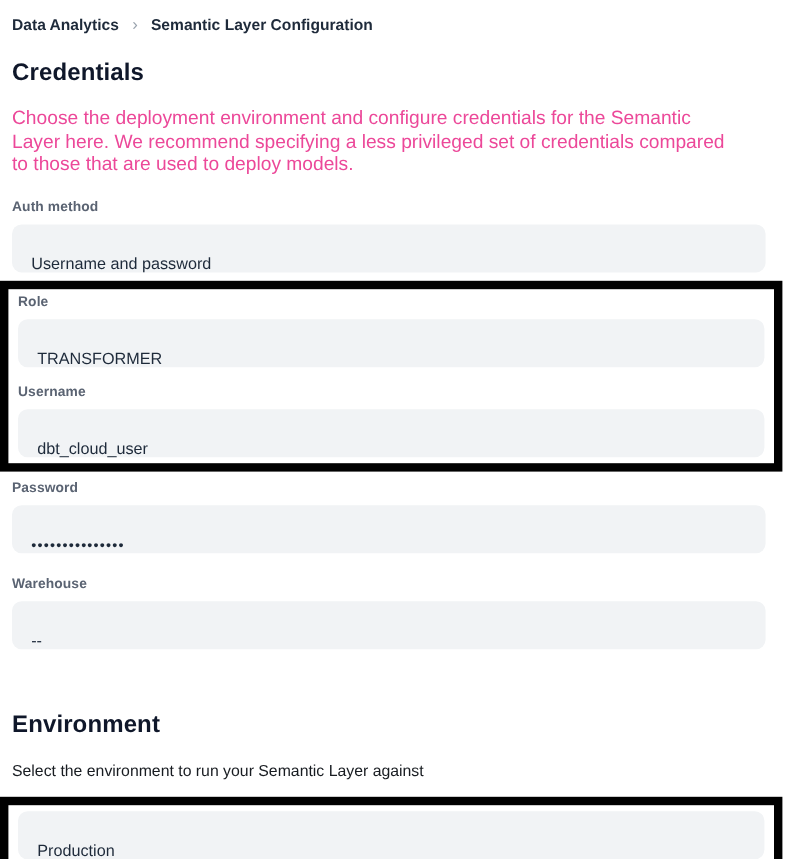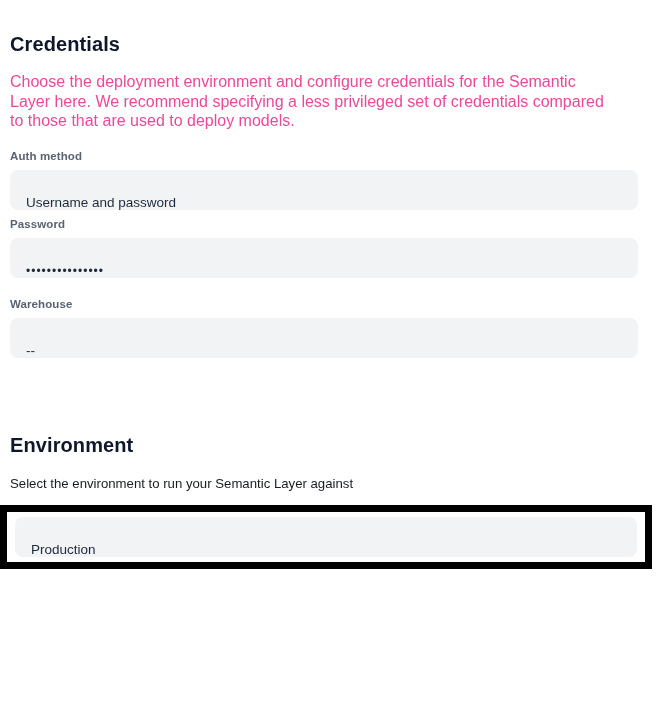--- a/index.html
+++ b/index.html
@@ -12,21 +12,21 @@
   }
   .page { padding: 12px 0 0 10px; width: 661px; }
 
   
   .breadcrumb { display: flex; align-items: center; gap: 11px; height: 17px; }
   .crumb { font-size: 13px; font-weight: 700; color: #1e2a3a; text-decoration: none; }
   .crumb-sep { color: #9aa3ae; font-size: 14px; font-weight: 400; line-height: 1; padding-bottom: 2px; }
 
   
   h1.section-title { margin-top: 21px; font-size: 20px; font-weight: 700; color: #0f172a; letter-spacing: 0.1px; }
-  h1.env-title { margin-top: 76px; }
+  h1.env-title { margin-top: 52px; }
   .desc { margin-top: 16px; width: 606px; font-size: 16px; line-height: 19.5px; color: #ec4899; }
   .env-desc { margin-top: 20px; margin-bottom: 14px; width: 640px; font-size: 13.2px; line-height: 14px; color: #181c21; }
 
   
   .field-group { margin-top: 19px; }
   .field-label { font-size: 11.5px; font-weight: 700; color: #5a6372; margin-bottom: 8px; letter-spacing: 0.1px; }
   .field {
     width: 628px; height: 40px;
     background: #f1f3f5;
     border-radius: 8px;
@@ -51,32 +51,51 @@
   .after-box { margin-top: 8px; }
   .group-password { margin-bottom: 20px; }
   .box-environment { margin-top: 0; }
   .box-environment .field-group { margin-top: 0; }
 </style>
 </head>
 <body>
 
 <div class="page">
 
+  <nav class="breadcrumb">
+    <a href="#" class="crumb">Data Analytics</a>
+    <span class="crumb-sep">›</span>
+    <span class="crumb">Semantic Layer Configuration</span>
+  </nav>
 
   <h1 class="section-title">Credentials</h1>
 
   <p class="desc">Choose the deployment environment and configure credentials for the Semantic Layer here. We recommend specifying a less privileged set of credentials compared to those that are used to deploy models.</p>
 
   <div class="field-group">
     <div class="field-label">Auth method</div>
     <div class="field">
       <span>Username and password</span>
     </div>
   </div>
 
+  <div class="highlight-box box-credentials">
+    <div class="field-group group-role">
+      <div class="field-label">Role</div>
+      <div class="field">
+        <span>TRANSFORMER</span>
+      </div>
+    </div>
+    <div class="field-group group-username">
+      <div class="field-label">Username</div>
+      <div class="field">
+        <span>dbt_cloud_user</span>
+      </div>
+    </div>
+  </div>
 
   <div class="field-group after-box group-password">
     <div class="field-label">Password</div>
     <div class="field">
       <span class="pw">•••••••••••••••</span>
     </div>
   </div>
 
   <div class="field-group" style="margin-top:0">
     <div class="field-label">Warehouse</div>

